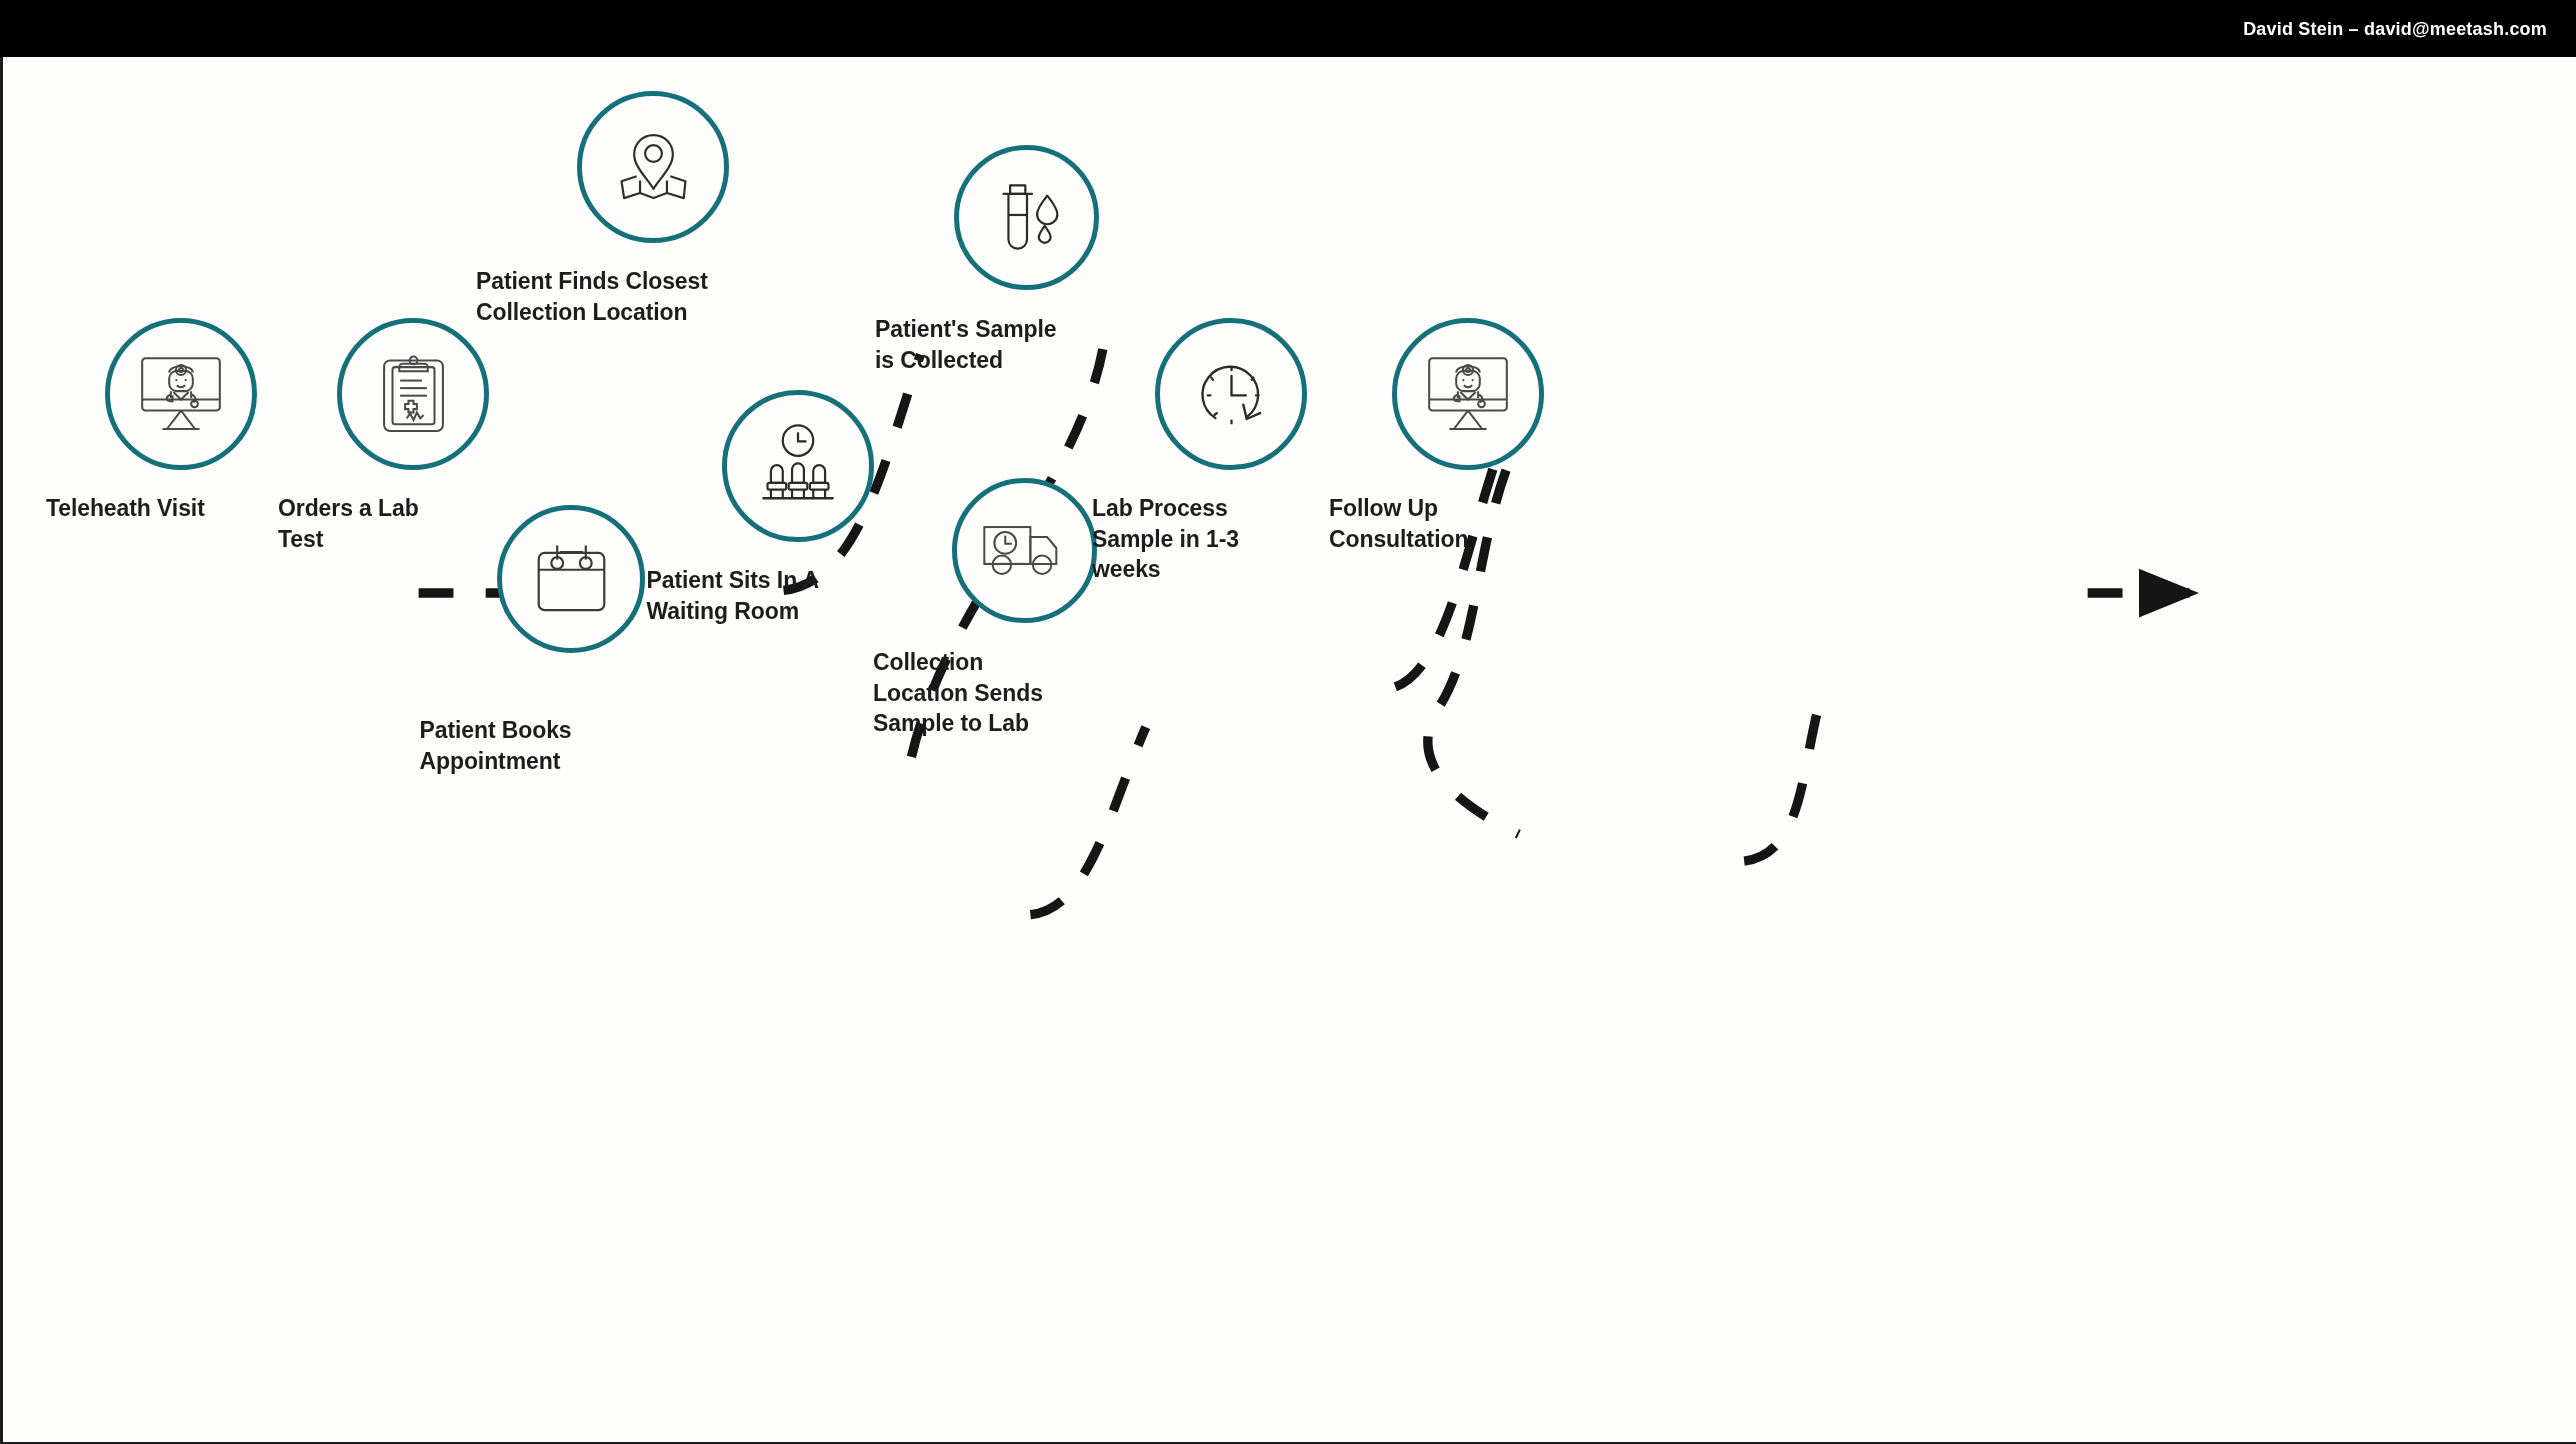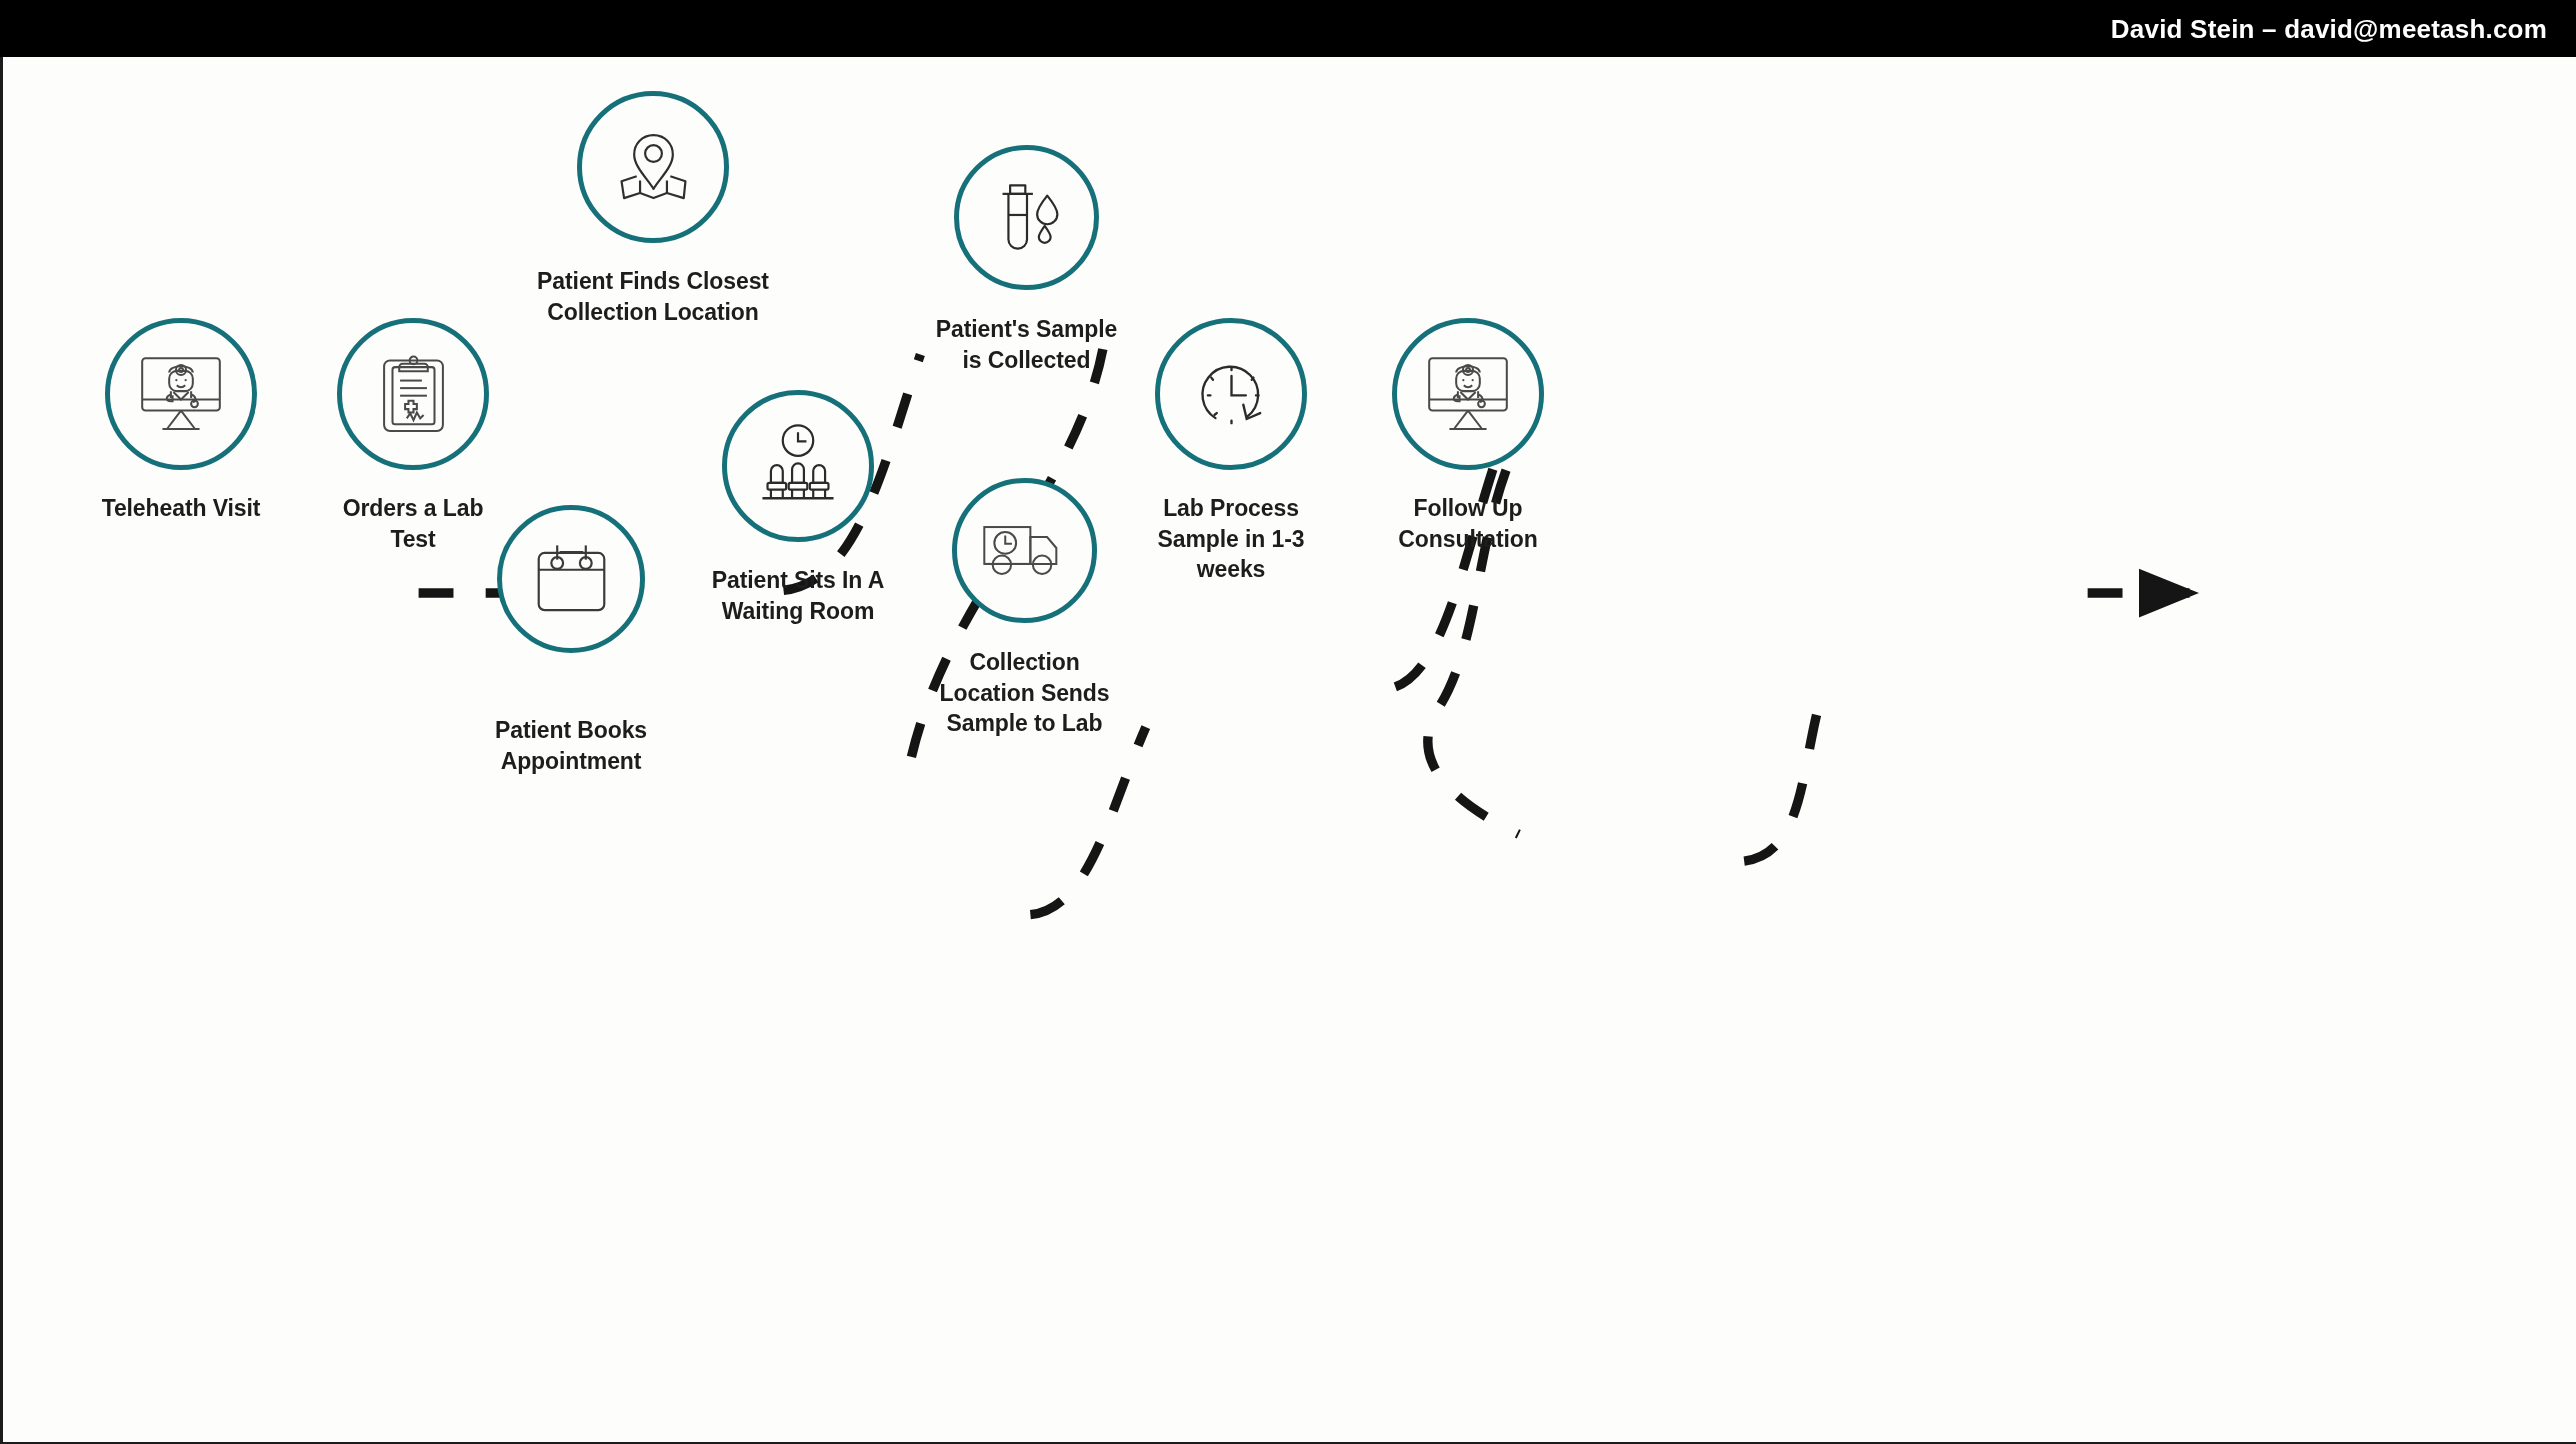--- a/index.html
+++ b/index.html
@@ -13,21 +13,21 @@
   #stage{position:absolute;inset:0;}
 
   
   .topbar{
     position:absolute;left:0;top:0;width:2576px;height:57px;
     background:#000;
   }
   .topbar .email{
     position:absolute;right:29px;top:50%;transform:translateY(-50%);
     color:#ffffff;
-    font-size:26px;
+    font-size:18px;
     font-weight:700;
     letter-spacing:0.2px;
     white-space:nowrap;
   }
   .edge-left{position:absolute;left:0;top:57px;width:2.5px;height:1387px;background:#1c1c1c;}
   .edge-bottom{position:absolute;left:0;bottom:0;width:2576px;height:3.4px;background:#1c1c1c;}
 
   
   .canvas{position:absolute;left:0;top:57px;width:2576px;height:1387px;}
   svg.links{position:absolute;left:0;top:0;width:2576px;height:1387px;pointer-events:none;}
@@ -38,21 +38,20 @@
     position:absolute;left:0;top:0;
     border-radius:50%;
     border:5.9px solid #15707a;
     background:#fdfdfb;
     box-sizing:border-box;
     display:flex;align-items:center;justify-content:center;
   }
   .circle svg{display:block;}
   .label{
     position:absolute;left:50%;transform:translateX(-50%);
-    text-align:center;
     color:#1d1d1d;
     font-weight:800;
     font-size:23px;
     line-height:1.33;
     white-space:pre-line;
     letter-spacing:-0.1px;
   }
 </style>
 </head>
 <body>

